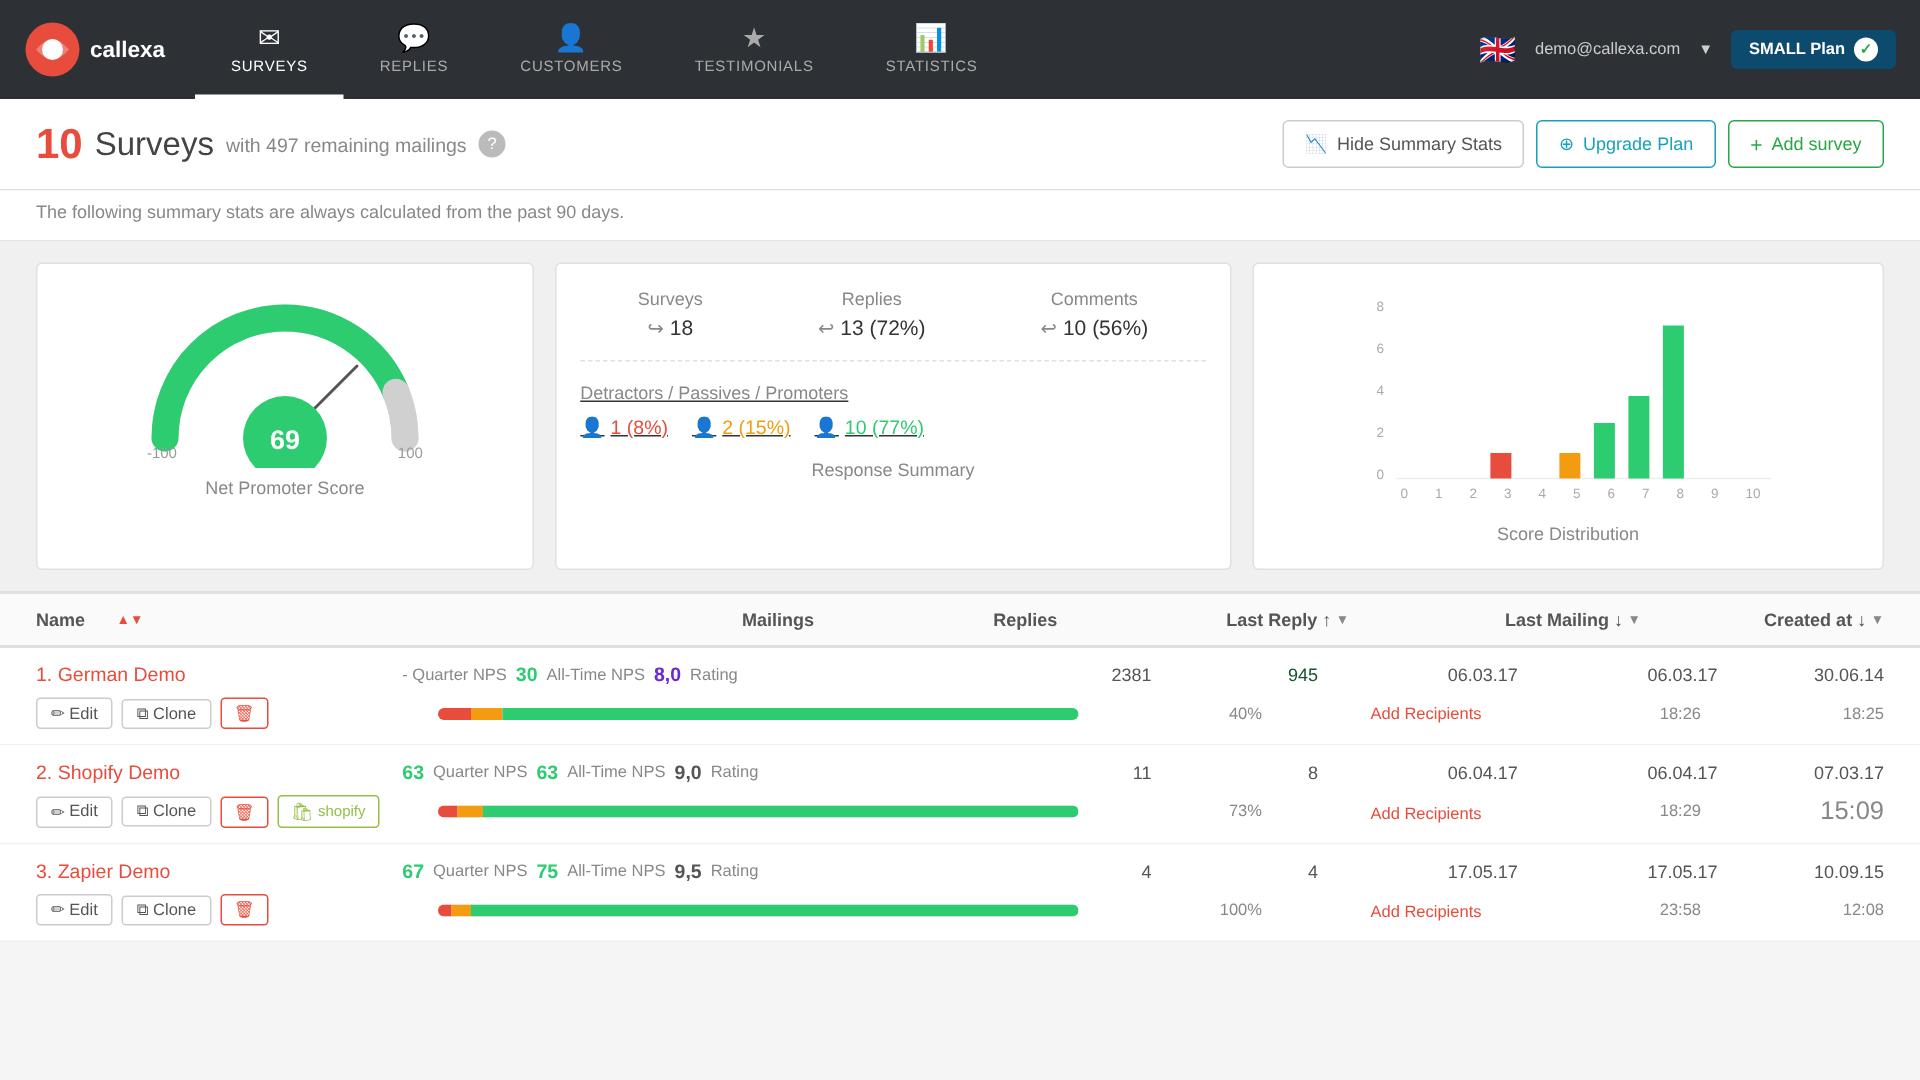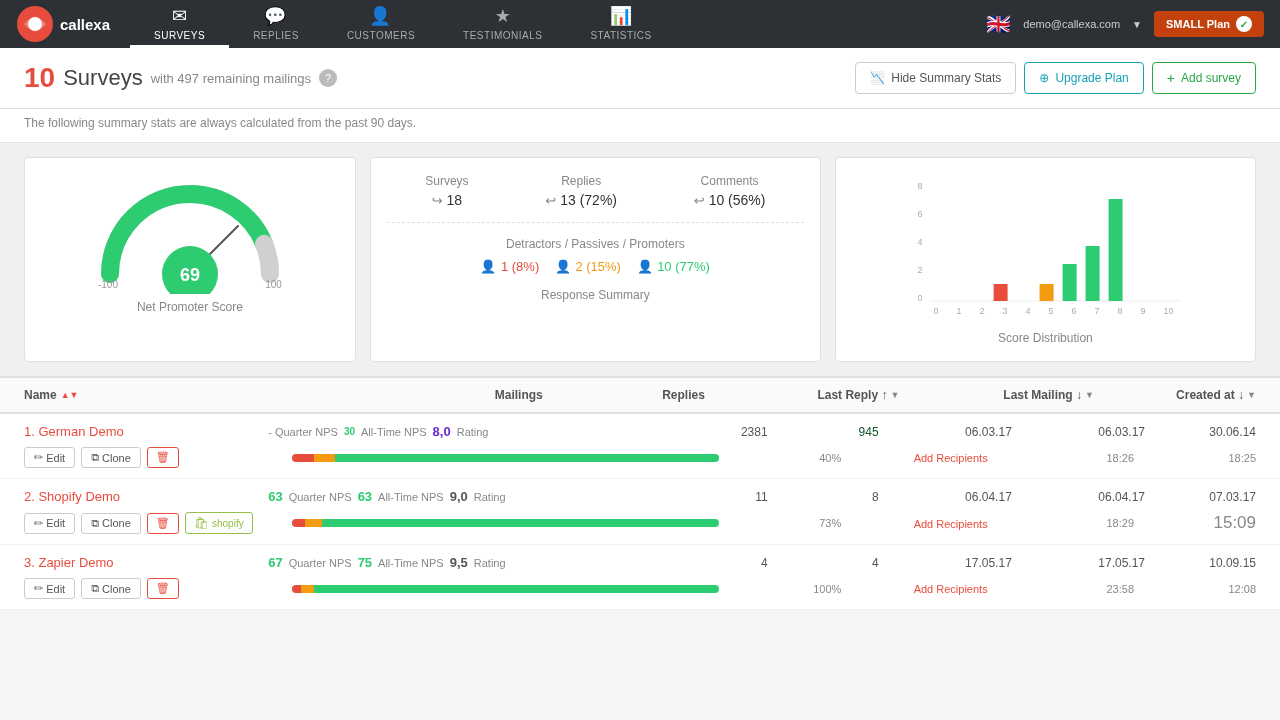--- a/index.html
+++ b/index.html
@@ -1,21 +1,21 @@
 <!DOCTYPE html>
 <html><head>
   <meta charset="utf-8">
   <style>
     * { box-sizing: border-box; margin: 0; padding: 0; }
     body { font-family: -apple-system, BlinkMacSystemFont, 'Segoe UI', Arial, sans-serif; font-size: 13px; background: #f5f5f5; color: #333; }
   </style>
 </head>
 <body>
 
-<nav style="background:#2d3035;display:flex;align-items:stretch;height:48px;justify-content:space-between;">
+<nav style="background:#2d3035;display:flex;align-items:stretch;height:66px;justify-content:space-between;">
   <div style="display:flex;align-items:center;padding:0 16px;min-width:130px;cursor:pointer;">
     <svg width="38" height="38" viewBox="0 0 38 38">
       <circle cx="19" cy="19" r="18" fill="#e74c3c"></circle>
       <path d="M8 19 Q19 6 30 19 Q19 32 8 19Z" fill="white" opacity="0.3"></path>
       <circle cx="19" cy="19" r="7" fill="white"></circle>
     </svg>
     <span style="color:white;font-size:15px;font-weight:bold;margin-left:6px;">callexa</span>
   </div>
   <div style="display:flex;align-items:stretch;">
     <div style="display:flex;flex-direction:column;align-items:center;justify-content:center;padding:0 24px;color:#fff;cursor:pointer;border-bottom:3px solid #fff;gap:3px;">
@@ -36,21 +36,21 @@
     </div>
     <div style="display:flex;flex-direction:column;align-items:center;justify-content:center;padding:0 24px;color:#aaa;cursor:pointer;border-bottom:3px solid transparent;gap:3px;">
       <span style="font-size:18px;">📊</span>
       <span style="font-size:10px;letter-spacing:0.5px;">STATISTICS</span>
     </div>
   </div>
   <div style="display:flex;align-items:center;gap:12px;padding:0 16px;margin-left:auto;">
     <span style="font-size:20px;">🇬🇧</span>
     <span style="color:#ccc;font-size:11px;">demo@callexa.com</span>
     <span style="color:#ccc;font-size:10px;">▼</span>
-    <div style="background:#c2410c;color:white;padding:5px 12px;border-radius:4px;font-size:11px;font-weight:bold;display:flex;align-items:center;gap:6px;cursor:pointer;">
+    <div style="background:#0c4a6e;color:white;padding:5px 12px;border-radius:4px;font-size:11px;font-weight:bold;display:flex;align-items:center;gap:6px;cursor:pointer;">
       <span>SMALL Plan</span>
       <span style="background:white;color:#28a745;border-radius:50%;width:16px;height:16px;display:flex;align-items:center;justify-content:center;font-size:10px;">✓</span>
     </div>
   </div>
 </nav>
 
 <div style="background:#fff;padding:14px 24px;display:flex;align-items:center;justify-content:space-between;border-bottom:1px solid #e0e0e0;">
   <div style="display:flex;align-items:center;gap:8px;">
     <span style="color:#e74c3c;font-size:28px;font-weight:bold;">10</span>
     <span style="font-size:22px;color:#444;font-weight:300;">Surveys</span>
@@ -117,21 +117,21 @@
         </div>
       </div>
       <div style="display:flex;flex-direction:column;align-items:center;gap:4px;">
         <span style="font-size:12px;color:#888;">Comments</span>
         <div style="display:flex;align-items:center;gap:4px;">
           <span style="color:#888;">↩</span>
           <span style="font-size:14px;color:#333;">10 (56%)</span>
         </div>
       </div>
     </div>
-    <div style="display:flex;flex-direction:column;align-items:center;gap:8px;width:100%;">
+    <div style="display:flex;flex-direction:column;gap:8px;width:100%;text-decoration:underline;">
       <span style="font-size:12px;color:#888;">Detractors / Passives / Promoters</span>
       <div style="display:flex;gap:16px;font-size:13px;">
         <span style="color:#e74c3c;display:flex;align-items:center;gap:4px;">
           <span>👤</span>
           <span>1 (8%)</span>
         </span>
         <span style="color:#f39c12;display:flex;align-items:center;gap:4px;">
           <span>👤</span>
           <span>2 (15%)</span>
         </span>
@@ -180,21 +180,21 @@
       </svg>
     </div>
     <span style="font-size:12px;color:#888;margin-top:4px;">Score Distribution</span>
   </div>
 
 </div>
 
 <div style="background:#fff;border-top:2px solid #e0e0e0;">
 
   <div style="display:flex;padding:10px 24px;border-bottom:2px solid #e0e0e0;align-items:center;font-size:12px;font-weight:600;color:#555;background:#fafafa;">
-    <div style="flex:2.2;display:flex;align-items:center;gap:4px;cursor:pointer;">
+    <div style="flex:2.2;display:flex;align-items:center;gap:21px;cursor:pointer;">
       <span>Name</span>
       <span style="font-size:9px;color:#e74c3c;">▲▼</span>
     </div>
     <div style="flex:1;text-align:right;">
       <span>Mailings</span>
     </div>
     <div style="flex:1;text-align:right;">
       <span>Replies</span>
     </div>
     <div style="flex:1.2;text-align:right;cursor:pointer;display:flex;justify-content:flex-end;align-items:center;gap:3px;">
@@ -211,21 +211,21 @@
     </div>
   </div>
 
   <div style="background:#fff;border-bottom:1px solid #f0f0f0;padding:10px 24px;">
     <div style="display:flex;align-items:center;margin-bottom:8px;">
       <div style="flex:2.2;">
         <a href="#" style="color:#e74c3c;text-decoration:none;font-size:13px;font-weight:500;">1. German Demo</a>
       </div>
       <div style="flex:3.5;display:flex;gap:6px;align-items:center;font-size:12px;">
         <span style="color:#888;font-size:11px;">- Quarter NPS</span>
-        <span style="color:#2ecc71;font-weight:bold;font-size:10px;">30</span>
+        <span style="color:#2ecc71;font-weight:bold;font-size:13px;">30</span>
         <span style="color:#888;font-size:11px;">All-Time NPS</span>
         <span style="color:#6d28d9;font-weight:bold;font-size:13px;">8,0</span>
         <span style="color:#888;font-size:11px;">Rating</span>
       </div>
       <div style="flex:1;text-align:right;font-size:12px;color:#555;">2381</div>
       <div style="flex:1;text-align:right;font-size:12px;color:#14532d;">945</div>
       <div style="flex:1.2;text-align:right;font-size:12px;color:#555;">06.03.17</div>
       <div style="flex:1.2;text-align:right;font-size:12px;color:#555;">06.03.17</div>
       <div style="flex:1;text-align:right;font-size:12px;color:#555;">30.06.14</div>
     </div>

